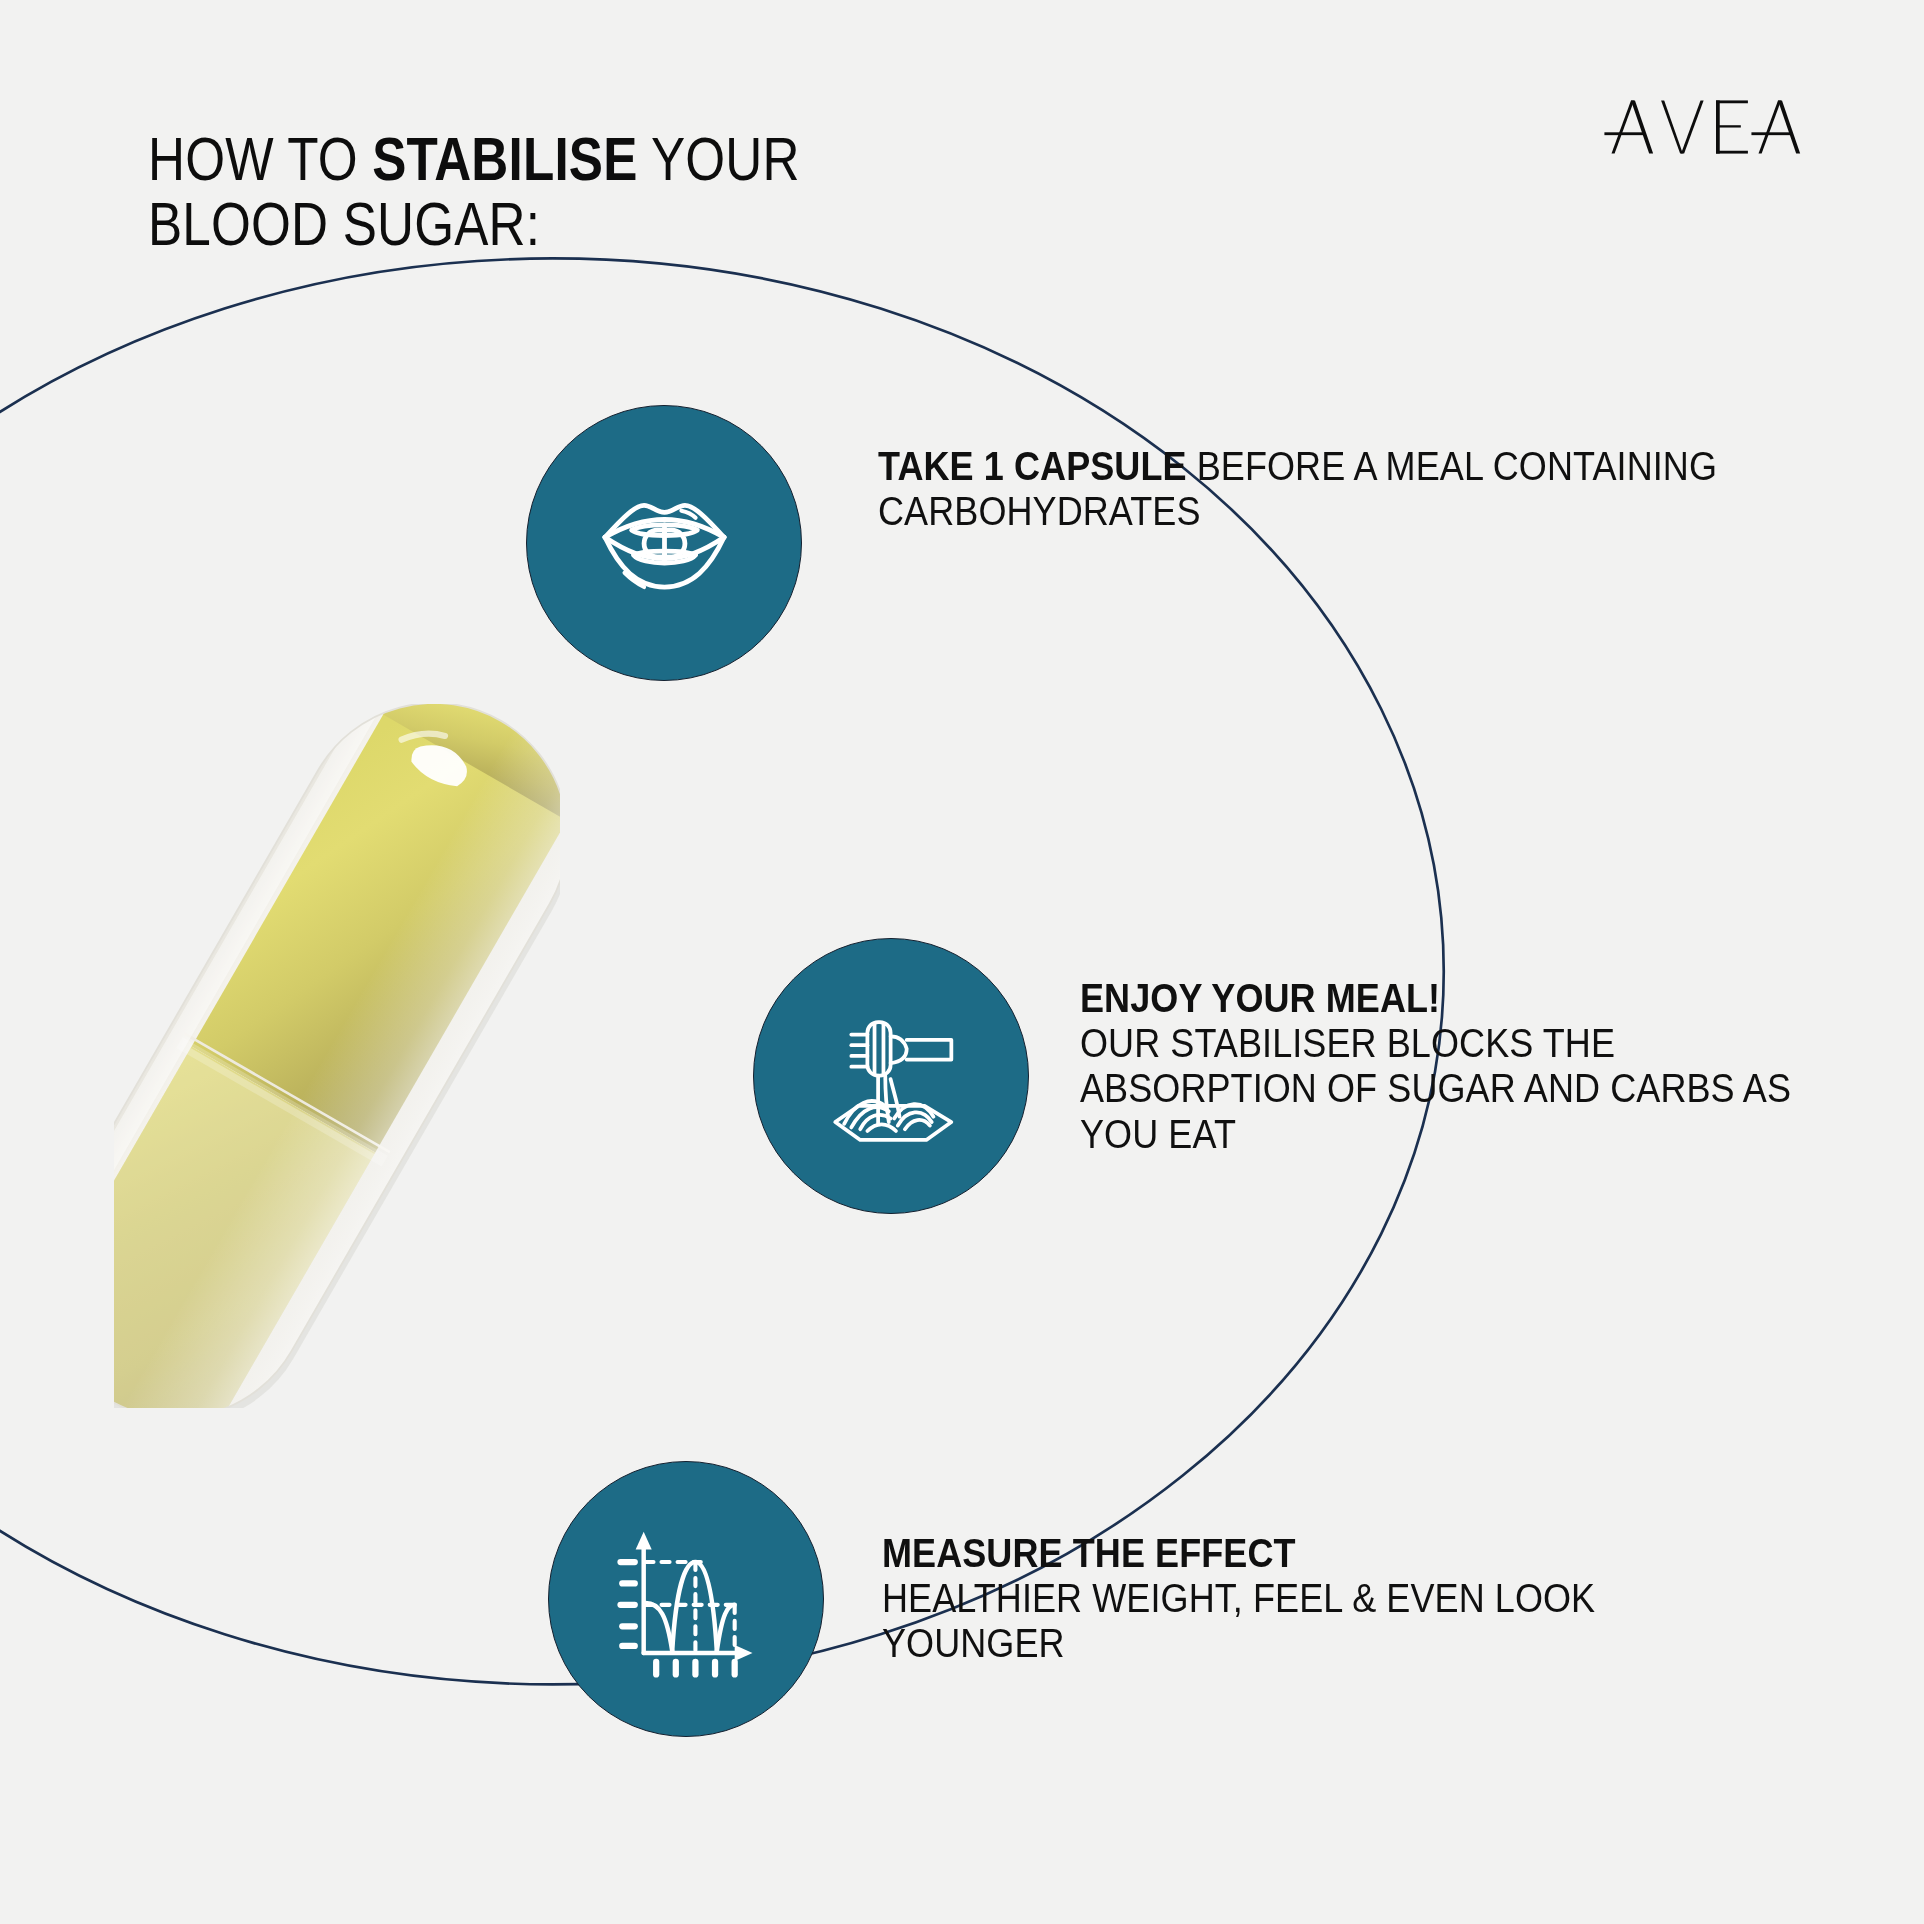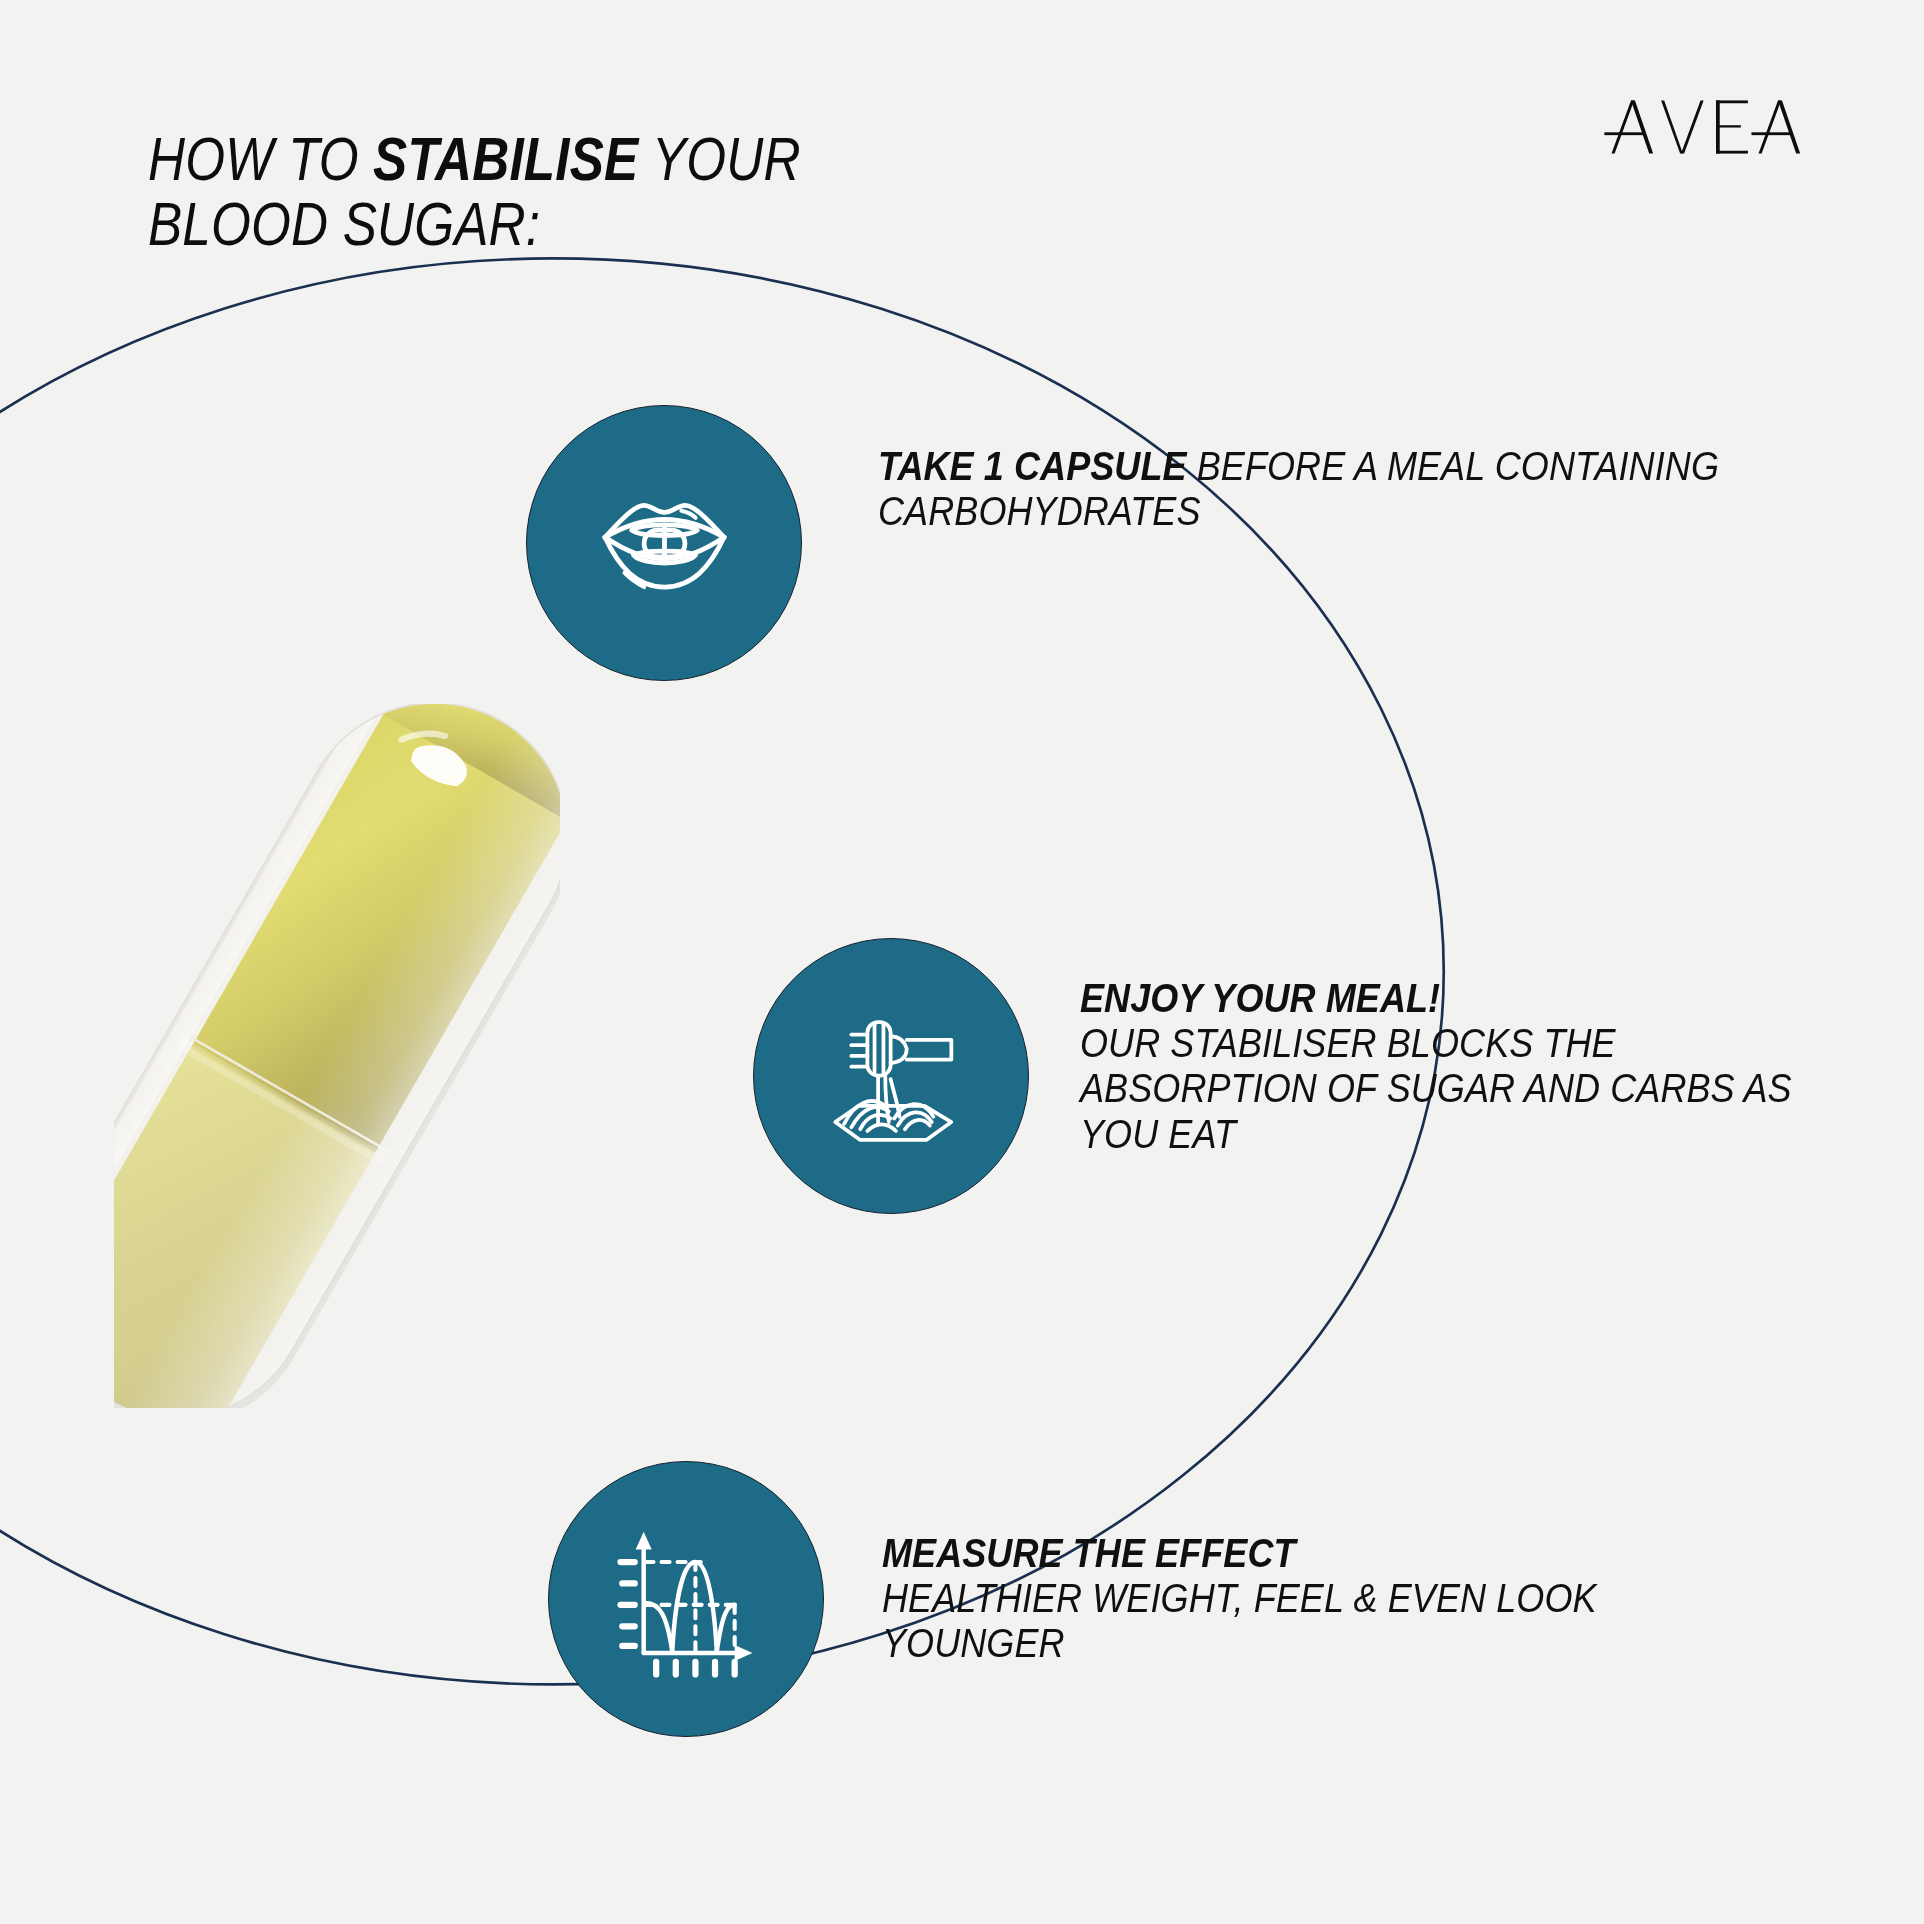--- a/index.html
+++ b/index.html
@@ -15,21 +15,20 @@
     position: relative;
     -webkit-font-smoothing: antialiased;
   }
 
   
   #stage {
     position: absolute;
     inset: 0;
     width: 1925px;
     height: 1925px;
-    font-style: italic;
   }
 
   
   #arc-layer {
     position: absolute;
     left: 0; top: 0;
     width: 1925px; height: 1925px;
     pointer-events: none;
   }
 

